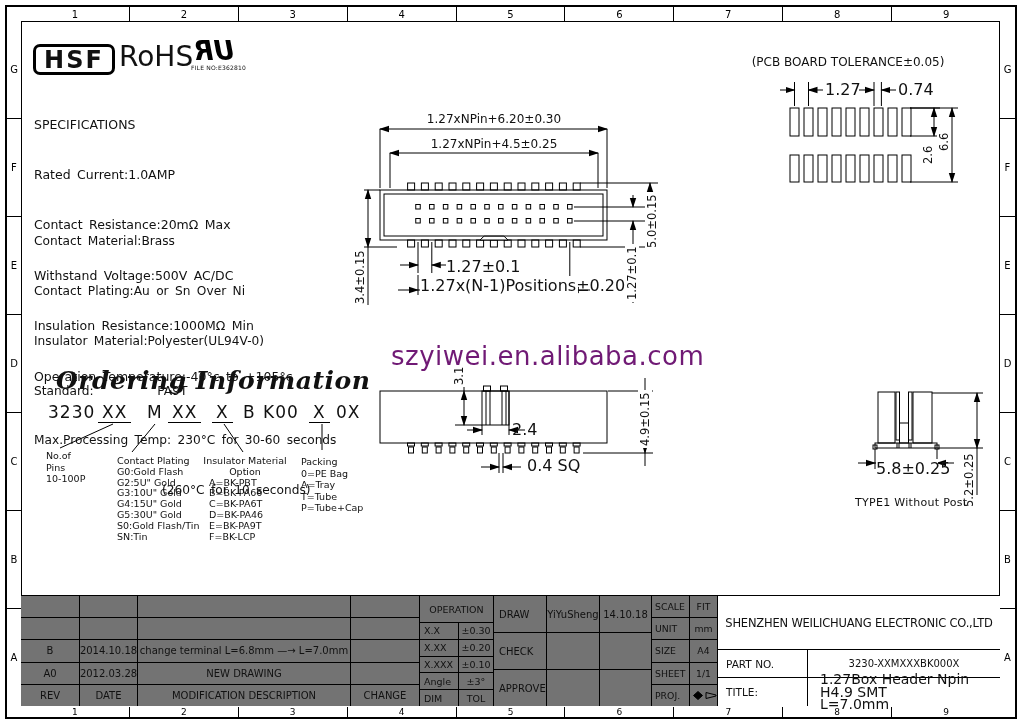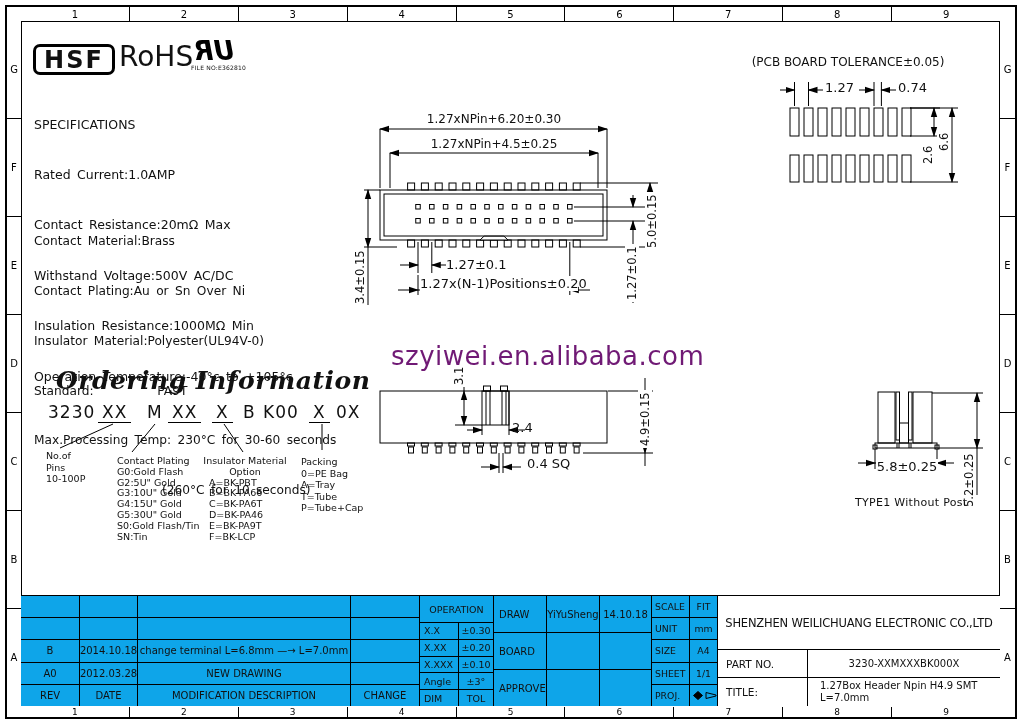--- a/index.html
+++ b/index.html
@@ -23,59 +23,59 @@
   #rohs{left:119px;top:40px;font-size:28px}
   #ulfile{left:191px;top:64px;font-size:6px;letter-spacing:.2px}
   #ul-logo{position:absolute;left:189px;top:36px}
 
   .txt{position:absolute;white-space:pre}
   .txt span{display:block}
   #specs{left:34px;top:83px;font-size:12.5px;line-height:16.8px;word-spacing:2.5px}
   #mats{left:34px;top:200px;font-size:12.2px;line-height:16.6px;word-spacing:2.5px}
   #mats span:last-child{padding-left:128px}
 
-  .dim{position:absolute;font-size:13px;white-space:nowrap}
+  .dim{position:absolute;font-size:16px;white-space:nowrap}
   .ctr{text-align:center}
   .bgw{background:#fff}
   .vdim{position:absolute;font-size:11.5px;white-space:nowrap;transform:rotate(-90deg);transform-origin:0 0;background:#fff;padding:0 2px}
   .f12{font-size:12px}
   #wm{left:391px;top:341px;font-size:26px;color:#701a75;letter-spacing:.5px}
 
   #ord-title{left:56px;top:366px;font-family:"DejaVu Serif",serif;font-style:italic;font-weight:600;font-size:25px;letter-spacing:.5px}
   .pn{position:absolute;top:402px;font-size:17px;letter-spacing:1px}
   .pn.u{border-bottom:1.6px solid #000;padding:0 4px;margin-left:-4px}
   .ord{position:absolute;font-size:9.5px;line-height:10.8px}
   .ord span{display:block;white-space:nowrap}
   #ord-pins{left:46px;top:450px;line-height:11.5px}
   #ord-plate{left:117px;top:456px}
   #ord-ins{left:197px;top:456px;width:96px}
   #ord-ins .itm{padding-left:12px}
   #ord-pack{left:301px;top:456px;line-height:11.6px}
 
   #tb{left:21px;top:595px;width:979px;height:111px;display:flex;border-top:1.5px solid #000;background:#fff}
   #tb>div+div{border-left:1.5px solid #000}
   .grid{display:grid;background:#000;gap:1px}
-  .grid>div{background:#0ea5e9;display:flex;align-items:center;justify-content:center;font-size:10px;white-space:nowrap;overflow:hidden}
+  .grid>div{background:#737373;display:flex;align-items:center;justify-content:center;font-size:10px;white-space:nowrap;overflow:hidden}
   #tb-rev{width:398px;grid-template-columns:58px 57px 1fr 68px;grid-template-rows:repeat(5,1fr)}
   #tb-tol{width:74px;grid-template-columns:38px 1fr;grid-template-rows:26px repeat(5,1fr)}
   #tb-tol>div{font-size:9.5px}
   #tb-tol .hd{grid-column:1/3}
   #tb-tol .lb{justify-content:flex-start;padding-left:4px}
   #tb-sign{width:158px;grid-template-columns:52px 52px 1fr;grid-template-rows:repeat(3,1fr)}
   #tb-sign .lb{justify-content:flex-start;padding-left:5px}
   #tb-info{width:66px;grid-template-columns:37px 1fr;grid-template-rows:repeat(5,1fr)}
   #tb-info>div{font-size:9.3px}
   #tb-info .lb{justify-content:flex-start;padding-left:3px}
   #tb-co{flex:1;display:flex;flex-direction:column}
   #tb-co .name{flex:1;display:flex;align-items:center;justify-content:center;font-weight:normal;font-size:11.5px;letter-spacing:-.2px;border-bottom:1.5px solid #000}
   .corow{height:28px;display:flex}
   #co-part{border-bottom:1.5px solid #000}
   .corow .lbl{width:90px;border-right:1.5px solid #000;display:flex;align-items:center;padding-left:8px;font-size:10.5px}
   .corow .val{flex:1;display:flex;align-items:center;justify-content:center;font-size:10px}
-  #co-title .val{flex-direction:column;align-items:flex-start;justify-content:center;padding-left:12px;font-size:10px;line-height:12.5px}
+  #co-title .val{flex-direction:column;align-items:flex-start;justify-content:center;padding-left:12px;font-size:14px;line-height:12.5px}
 
   svg.draw{position:absolute;overflow:visible}
   svg line,svg path{stroke:#000;fill:none;stroke-width:1}
   svg rect{stroke:#000;stroke-width:1;fill:none}
   svg polygon{stroke:#000;stroke-width:1}
   svg marker path{fill:#000;stroke:none}
   svg text{fill:#000;stroke:none}
 </style>
 </head>
 <body>
@@ -463,21 +463,21 @@
       <div>±0.10</div>
       <div class="lb">Angle</div>
       <div>±3°</div>
       <div class="lb">DIM</div>
       <div>TOL</div>
     </div>
     <div class="grid" id="tb-sign">
       <div class="lb">DRAW</div>
       <div>YiYuSheng</div>
       <div>14.10.18</div>
-      <div class="lb">BOARD</div>
+      <div class="lb">CHECK</div>
       <div></div>
       <div></div>
       <div class="lb">APPROVE</div>
       <div></div>
       <div></div>
     </div>
     <div class="grid" id="tb-info">
       <div class="lb">SCALE</div>
       <div>FIT</div>
       <div class="lb">UNIT</div>

